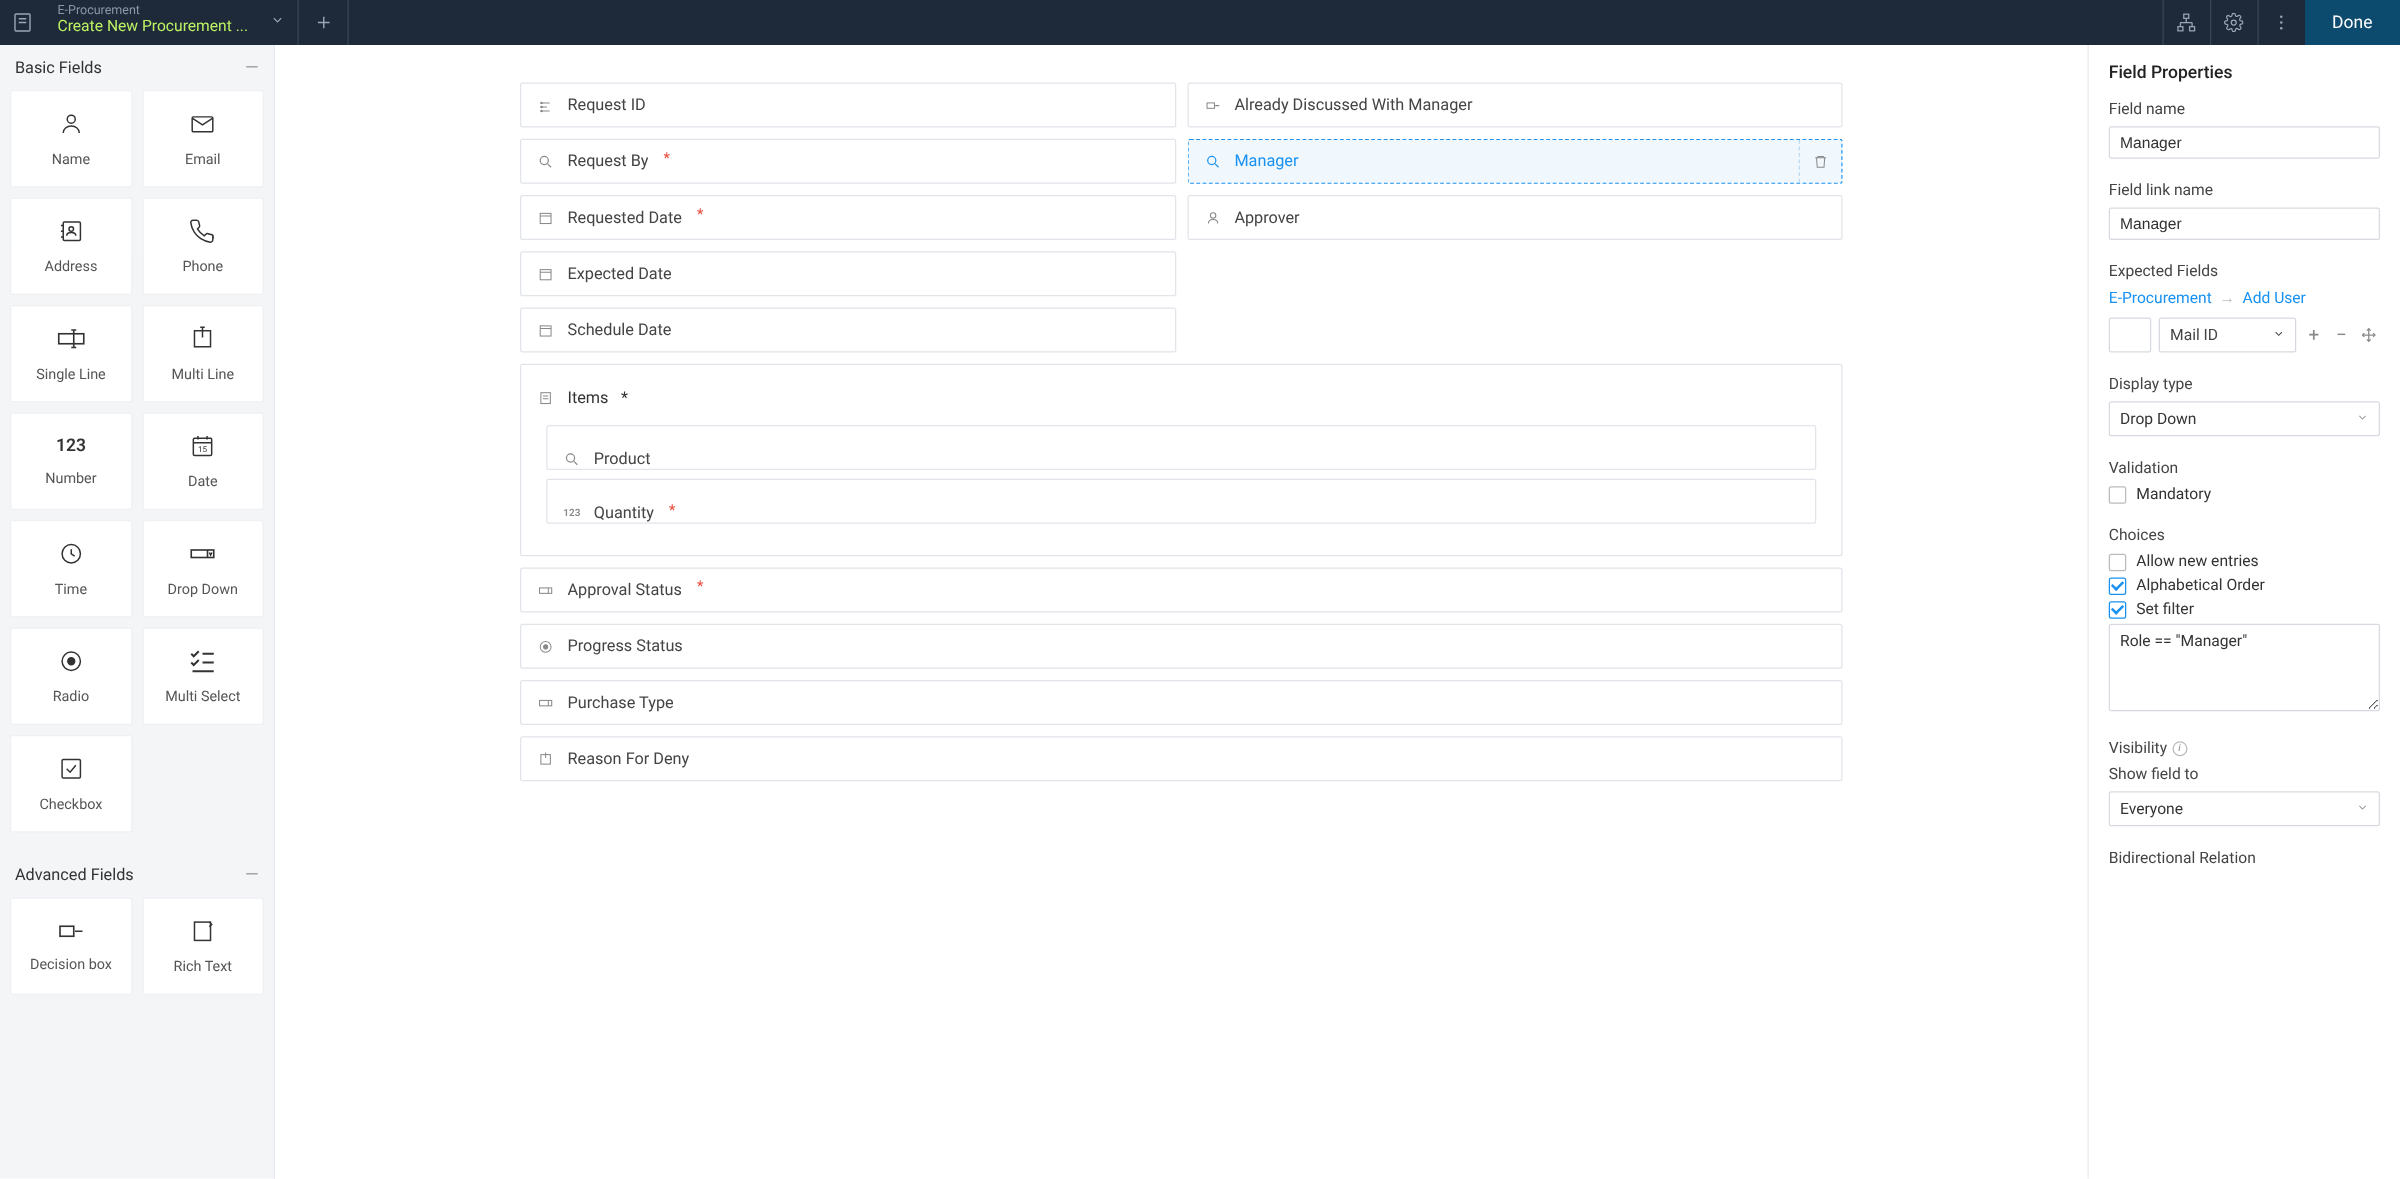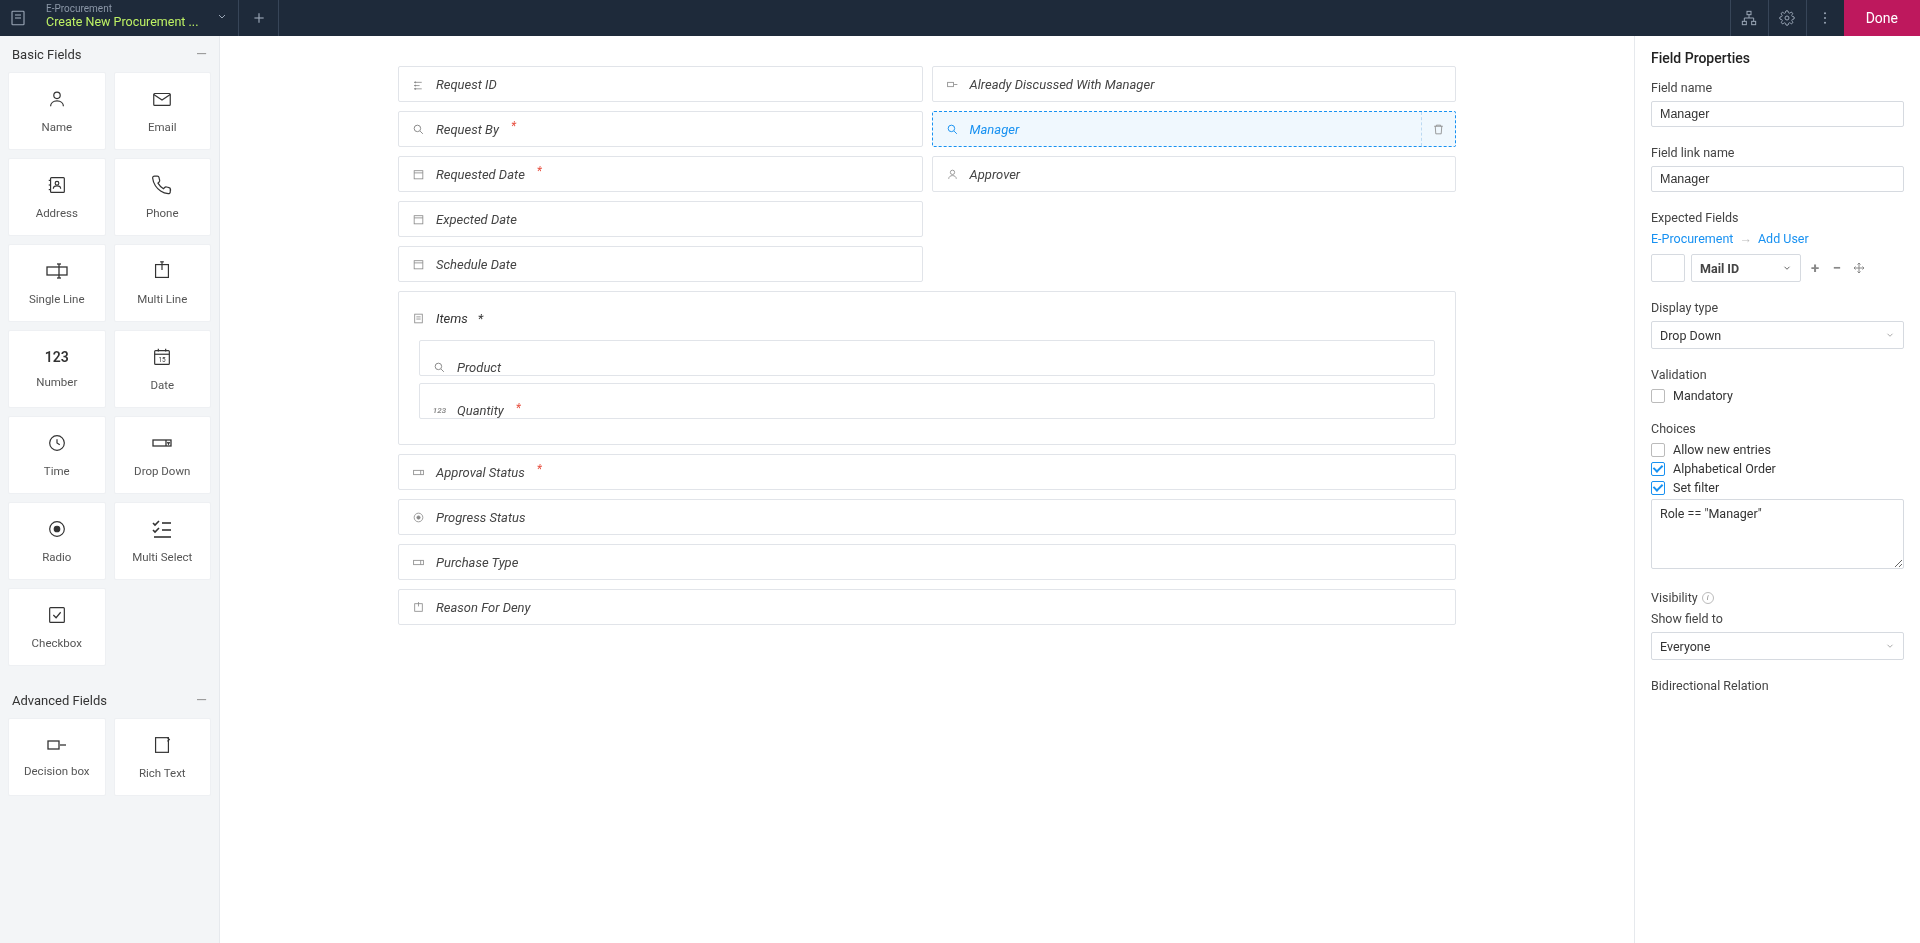--- a/index.html
+++ b/index.html
@@ -8,37 +8,37 @@
 
 .topbar { height: 36px; background: #1e2a3a; display: flex; align-items: stretch; color: #fff; }
 .topbar .file-ico { width: 36px; display: flex; align-items: center; justify-content: center; }
 .topbar .tab { padding: 3px 40px 3px 10px; border-right: 1px solid #374558; position: relative; min-width: 200px; }
 .topbar .tab .app { font-size: 10px; color: #8b97a7; }
 .topbar .tab .title { font-size: 12.5px; color: #bef264; }
 .topbar .tab .chev { position: absolute; right: 10px; top: 50%; transform: translateY(-50%); color: #9aa6b6; }
 .topbar .add { width: 40px; display: flex; align-items: center; justify-content: center; border-right: 1px solid #374558; color: #9aa6b6; }
 .topbar .spacer { flex: 1; }
 .topbar .iconbtn { width: 38px; border-left: 1px solid #374558; display: flex; align-items: center; justify-content: center; color: #9aa6b6; }
-.topbar .done { background: #be185d; color: #fff; padding: 0 22px; display: flex; align-items: center; font-size: 14px; }
+.topbar .done { background: #0c4a6e; color: #fff; padding: 0 22px; display: flex; align-items: center; font-size: 14px; }
 
 
 .layout { display: flex; height: calc(100vh - 36px); }
 .palette { width: 220px; background: #f3f5f7; border-right: 1px solid #e6e9ed; overflow-y: auto; }
 .canvas { flex: 1; overflow-y: auto; padding: 30px 0 50px; }
-.props { width: 286px; border-left: 1px solid #e6e9ed; padding: 14px 16px; overflow-y: auto; }
+.props { width: 250px; border-left: 1px solid #e6e9ed; padding: 14px 16px; overflow-y: auto; }
 
 
 .sec-head { padding: 10px 12px; font-size: 13px; color: #333; display: flex; align-items: center; justify-content: space-between; }
 .sec-head .minus { color: #999; font-size: 14px; }
 .grid { display: grid; grid-template-columns: 1fr 1fr; gap: 8px; padding: 0 8px 16px; }
 .tile { background: #fff; border: 1px solid #eef0f3; border-radius: 2px; height: 78px; display: flex; flex-direction: column; align-items: center; justify-content: center; gap: 10px; }
 .tile .lbl { font-size: 11.5px; color: #555; }
 
 
-.form-wrap { width: 1058px; margin: 0 auto; font-style: italic; }
+.form-wrap { width: 1058px; margin: 0 auto; }
 .row2 { display: grid; grid-template-columns: 1fr 1fr; gap: 9px; margin-bottom: 9px; }
 .row1 { display: block; margin-bottom: 9px; }
 .half { width: calc(50% - 4.5px); margin-bottom: 9px; }
 .field { border: 1px solid #e1e4e9; border-radius: 2px; height: 36px; display: flex; align-items: center; padding: 0 12px; gap: 10px; color: #444; font-size: 13px; background: #fff; }
 .field .req { color: #e74c3c; position: relative; top: -3px; left: 2px; font-size: 12px; }
 .field.selected { border: 1px dashed #1891f1; background: #f0f8fe; color: #1891f1; position: relative; }
 .field.selected .ficon svg { stroke: #1891f1; }
 .field .trash { position: absolute; right: 0; top: 0; bottom: 0; width: 34px; border-left: 1px dashed #bcd9f2; display: flex; align-items: center; justify-content: center; color: #888; }
 .subform { border: 1px solid #e1e4e9; border-radius: 2px; padding: 0; margin-bottom: 9px; }
 .subform .sf-head { height: 34px; display: flex; align-items: flex-end; padding: 0 12px; gap: 10px; }
@@ -49,21 +49,21 @@
 
 
 .props h3 { font-size: 14px; font-weight: 500; color: #222; margin-bottom: 14px; }
 .pgroup { margin-bottom: 18px; }
 .plabel { font-size: 12.5px; color: #444; margin-bottom: 6px; display: flex; align-items: center; gap: 4px; }
 .pinput { width: 100%; height: 26px; border: 1px solid #d6dae0; border-radius: 2px; padding: 0 8px; font-size: 12.5px; color: #333; }
 .pselect { width: 100%; height: 28px; border: 1px solid #d6dae0; border-radius: 2px; padding: 0 8px; font-size: 12.5px; color: #333; display: flex; align-items: center; justify-content: space-between; background: #fff; }
 .pselect .chv { color: #999; }
 .bread { font-size: 12.5px; color: #1891f1; margin-bottom: 8px; display: flex; align-items: center; gap: 6px; }
 .bread .arrow { color: #bbb; }
-.disp-row { display: flex; gap: 6px; align-items: center; font-weight: bold; }
+.disp-row { display: flex; gap: 6px; align-items: center; }
 .disp-row .box { width: 34px; height: 28px; border: 1px solid #d6dae0; border-radius: 2px; }
 .disp-row .sel { width: 110px; height: 28px; border: 1px solid #d6dae0; border-radius: 2px; padding: 0 8px; display: flex; align-items: center; justify-content: space-between; font-size: 12.5px; color: #444; }
 .disp-row .ctl { width: 16px; height: 16px; display: flex; align-items: center; justify-content: center; color: #888; font-size: 15px; cursor: pointer; }
 .chk-row { display: flex; align-items: center; gap: 8px; margin-bottom: 4px; }
 .chk { width: 14px; height: 14px; border: 1px solid #bbb; border-radius: 2px; display: flex; align-items: center; justify-content: center; background: #fff; flex-shrink: 0; }
 .chk.on { border-color: #1891f1; }
 .chk.on::after { content: ""; width: 4px; height: 7px; border: solid #1891f1; border-width: 0 2px 2px 0; transform: rotate(45deg); margin-top: -2px; }
 .chk-lbl { font-size: 12.5px; color: #333; }
 .ptext { width: 100%; height: 70px; border: 1px solid #d6dae0; border-radius: 2px; padding: 6px 8px; font-size: 12.5px; color: #333; resize: vertical; font-family: inherit; }
 .info-ico { width: 12px; height: 12px; border: 1px solid #bbb; border-radius: 50%; display: inline-flex; align-items: center; justify-content: center; font-size: 8px; color: #888; font-style: italic; }

